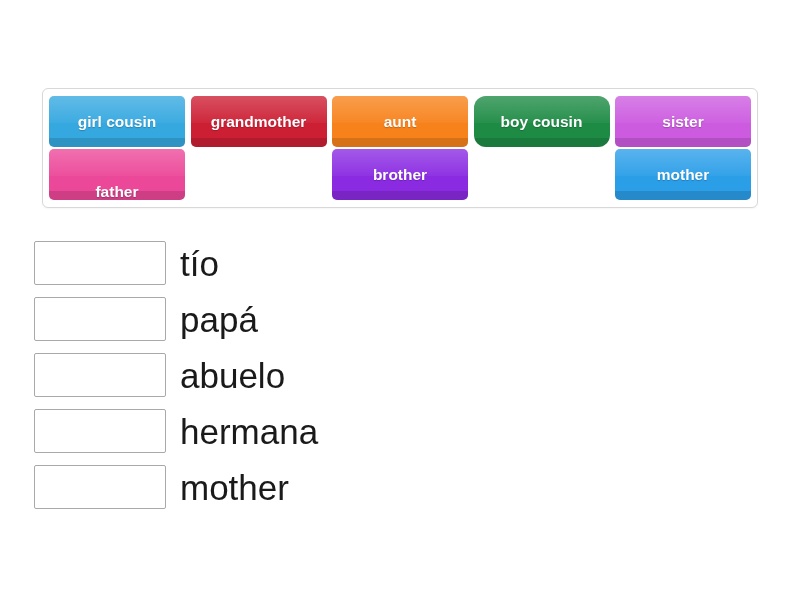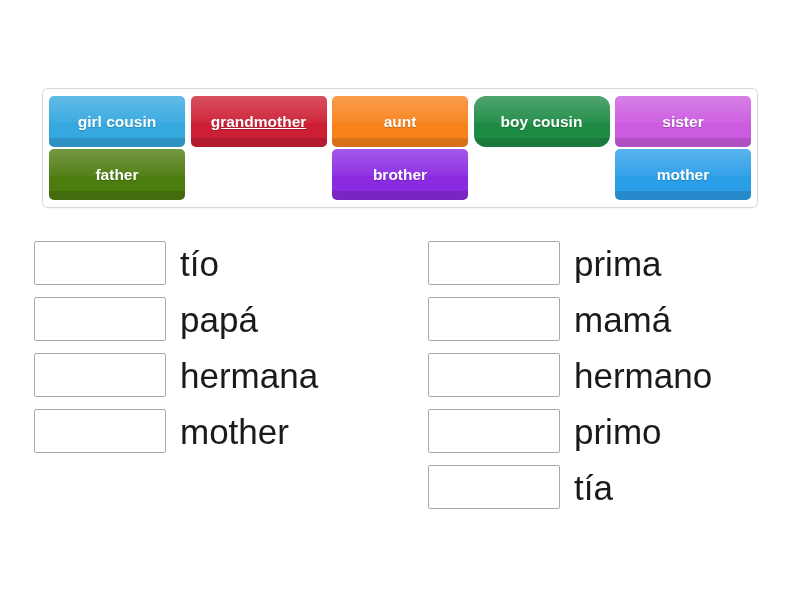--- a/index.html
+++ b/index.html
@@ -128,36 +128,36 @@
 <body>
 
 <div id="page">
 
   <div class="tile-tray">
 
     <div class="tile-row">
       <div class="tile" style="background-color: rgb(53, 168, 224);">
         <span class="tile-label">girl cousin</span>
       </div>
-      <div class="tile" style="background-color: rgb(205, 31, 52); text-decoration: underline;">
+      <div class="tile" style="background-color: rgb(205, 31, 52);">
         <span class="tile-label">grandmother</span>
       </div>
       <div class="tile" style="background-color: rgb(247, 130, 27);">
         <span class="tile-label">aunt</span>
       </div>
       <div class="tile" style="background-color: rgb(30, 139, 69); border-radius: 12px;">
         <span class="tile-label">boy cousin</span>
       </div>
       <div class="tile" style="background-color: rgb(204, 91, 224);">
         <span class="tile-label">sister</span>
       </div>
     </div>
 
     <div class="tile-row">
-      <div class="tile" style="background-color: #4d7c0f;">
+      <div class="tile" style="background-color: #ec4899; align-items: flex-end;">
         <span class="tile-label">father</span>
       </div>
       <div class="tile" style="background-color: rgb(138, 43, 226);">
         <span class="tile-label">brother</span>
       </div>
       <div class="tile" style="background-color: rgb(43, 158, 232);">
         <span class="tile-label">mother</span>
       </div>
     </div>
 
@@ -169,46 +169,28 @@
       <div class="answer-row">
         <div class="drop-slot"></div>
         <div class="answer-word">tío</div>
       </div>
       <div class="answer-row">
         <div class="drop-slot"></div>
         <div class="answer-word">papá</div>
       </div>
       <div class="answer-row">
         <div class="drop-slot"></div>
+        <div class="answer-word">abuelo</div>
+      </div>
+      <div class="answer-row">
+        <div class="drop-slot"></div>
         <div class="answer-word">hermana</div>
       </div>
       <div class="answer-row">
         <div class="drop-slot"></div>
         <div class="answer-word">mother</div>
       </div>
     </div>
 
-    <div class="answer-col">
-      <div class="answer-row">
-        <div class="drop-slot"></div>
-        <div class="answer-word">prima</div>
-      </div>
-      <div class="answer-row">
-        <div class="drop-slot"></div>
-        <div class="answer-word">mamá</div>
-      </div>
-      <div class="answer-row">
-        <div class="drop-slot"></div>
-        <div class="answer-word">hermano</div>
-      </div>
-      <div class="answer-row">
-        <div class="drop-slot"></div>
-        <div class="answer-word">primo</div>
-      </div>
-      <div class="answer-row">
-        <div class="drop-slot"></div>
-        <div class="answer-word">tía</div>
-      </div>
-    </div>
 
   </div>
 
 </div>
 
 </body></html>

